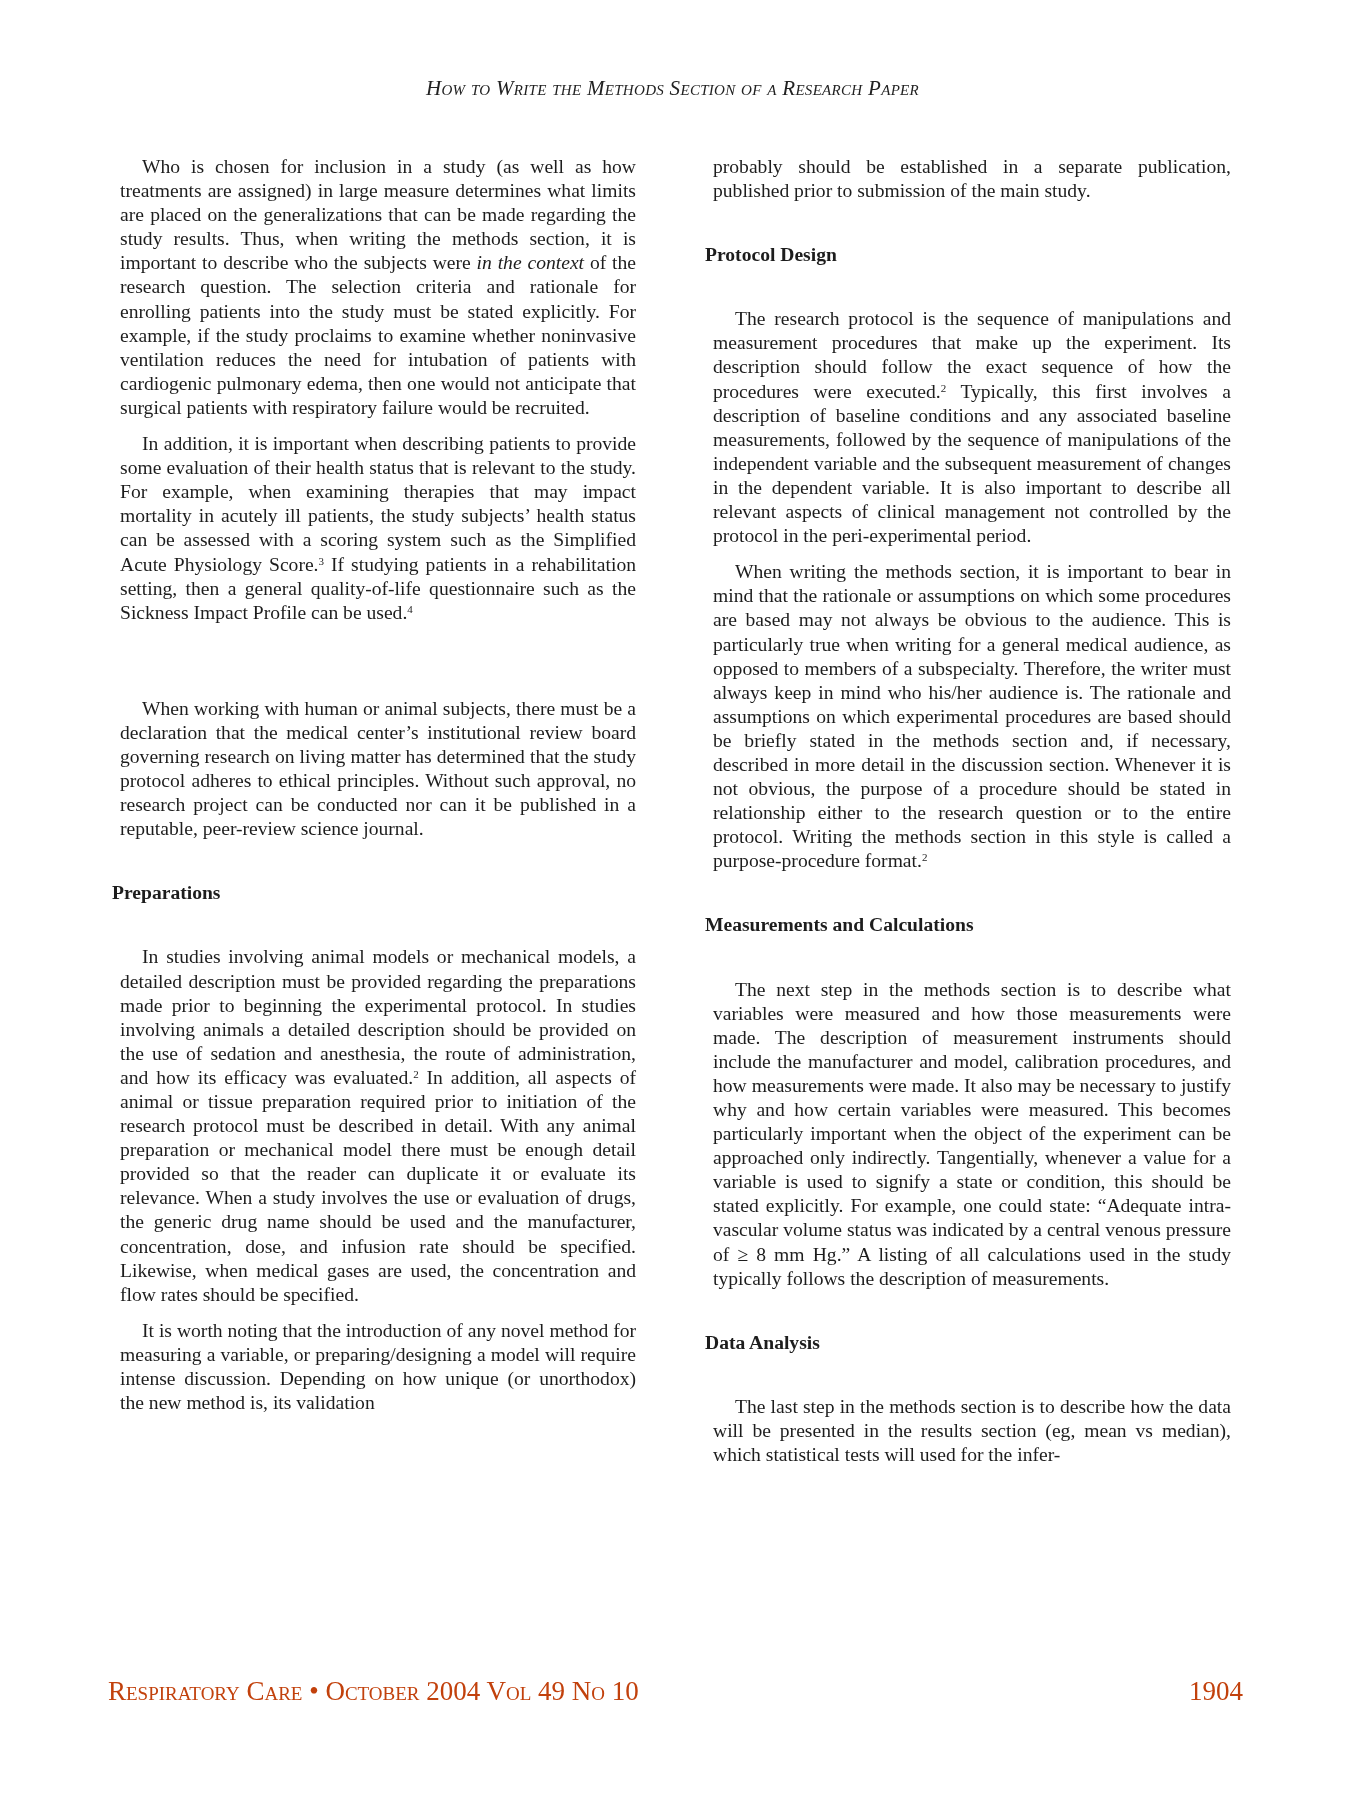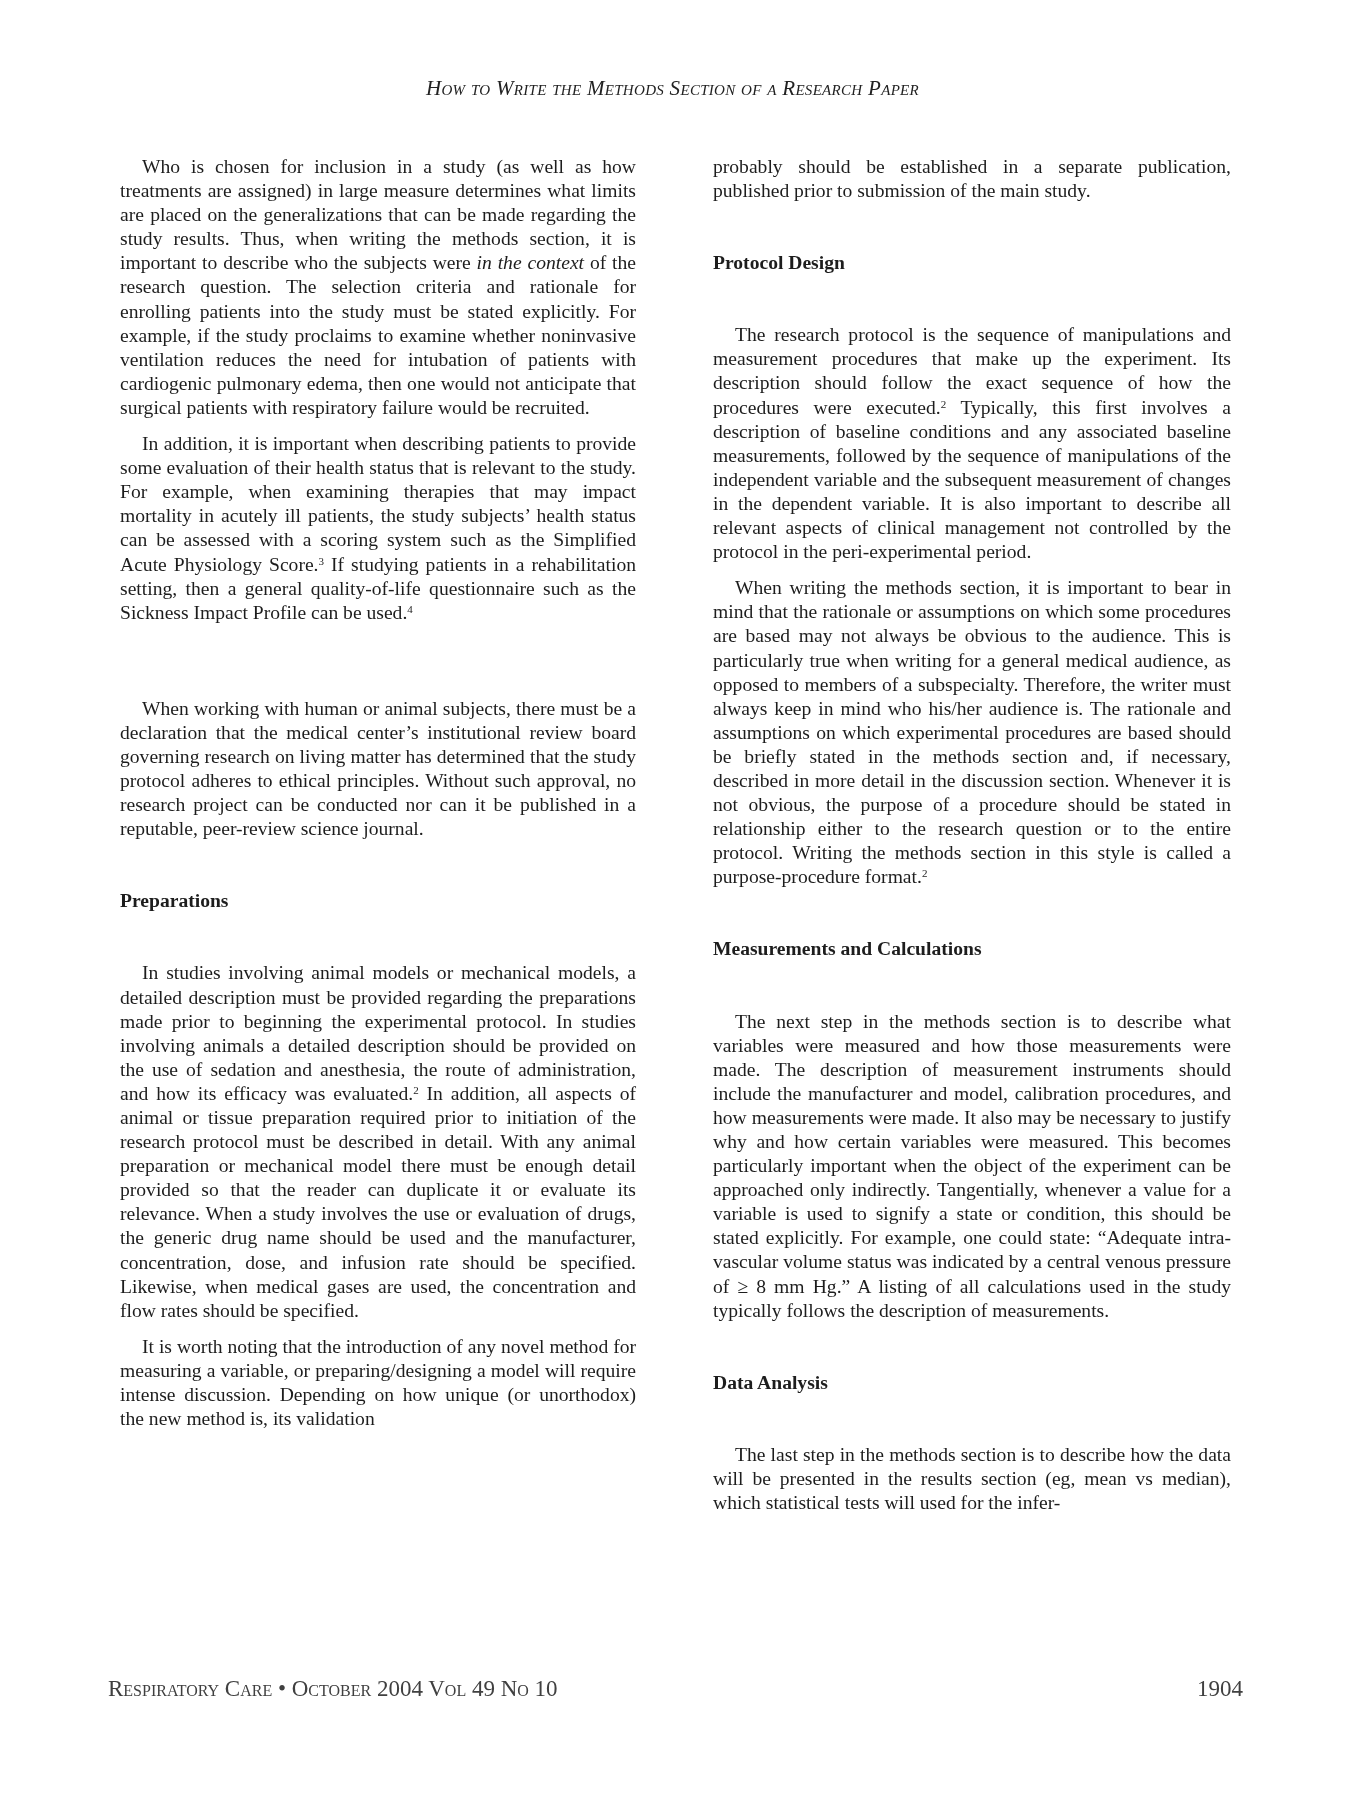--- a/index.html
+++ b/index.html
@@ -4,25 +4,25 @@
 <style>
   html, body { margin: 0; padding: 0; background: #ffffff; }
   body { width: 1345px; height: 1800px; position: relative; overflow: hidden; color: #1d1d1d; font-family: "Liberation Serif", "DejaVu Serif", serif; }
   .running-head { position: absolute; top: 76px; left: 0; width: 1345px; text-align: center; font-size: 21px; letter-spacing: 0.3px; color: #222; }
   .running-head .sc { font-variant: small-caps; font-style: italic; }
   .col { position: absolute; top: 143px; width: 540px; font-size: 19.6px; line-height: 24.1px; text-align: justify; hyphens: manual; }
   .col.left { left: 108px; }
   .col.right { left: 701px; width: 542px; }
   .col p { margin: 12px; text-indent: 22px; }
   .col p.noindent { text-indent: 0; }
-  .col h3 { margin: 12px; font-size: 19.6px; font-weight: bold; line-height: 24.1px; }
+  .col h3 { margin: 4px; font-size: 19.6px; font-weight: bold; line-height: 24.1px; }
   .gap-before-h { height: 24px; }
   .gap-after-h { height: 24px; }
   sup { font-size: 11px; vertical-align: 6px; line-height: 0; }
-  .footer { position: absolute; top: 1676px; left: 108px; width: 1135px; font-size: 23px; color: #404040; }
+  .footer { position: absolute; top: 1676px; left: 108px; width: 1135px; font-size: 27px; color: #c2410c; }
   .footer .journal { font-variant: small-caps; }
   .footer .page-num { position: absolute; right: 0; top: 0; }
 </style>
 </head>
 <body>
 
 <div class="running-head">
   <span class="sc">How to Write the Methods Section of a Research Paper</span>
 </div>
 

